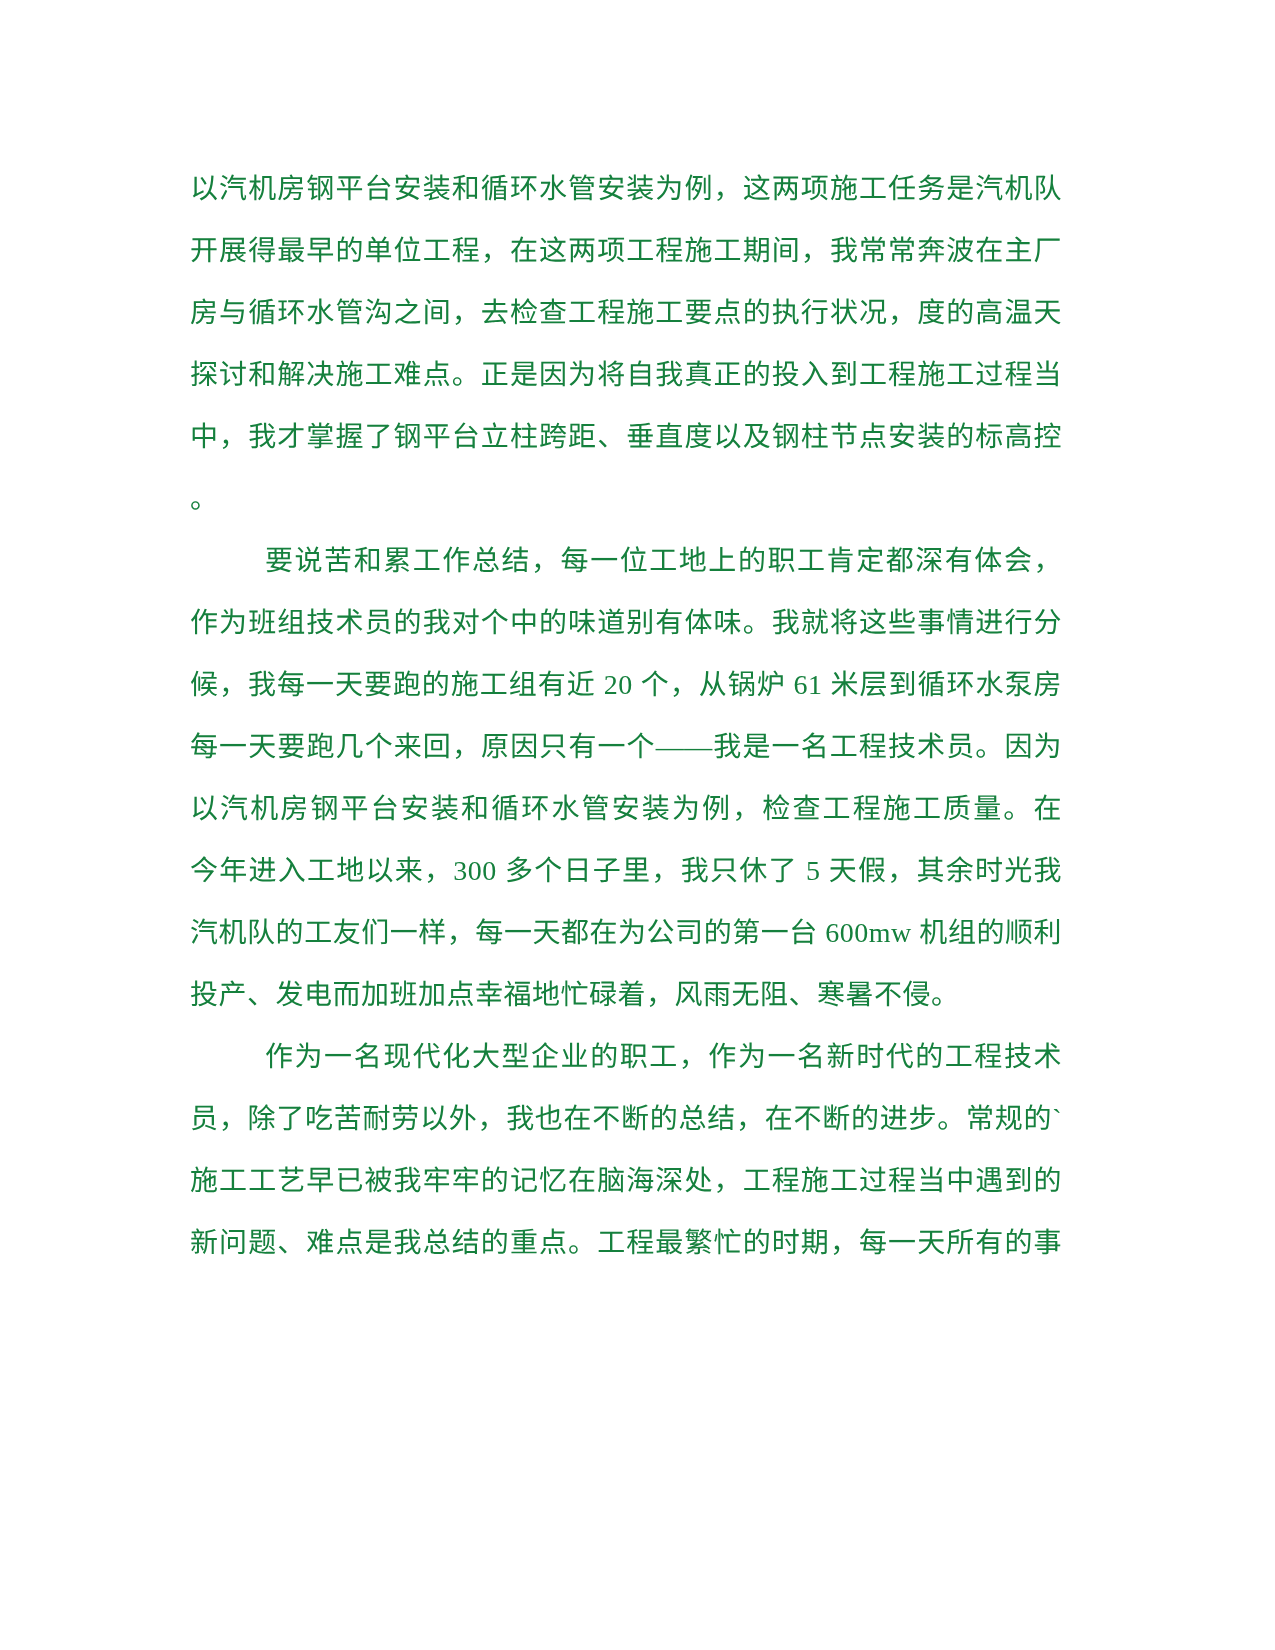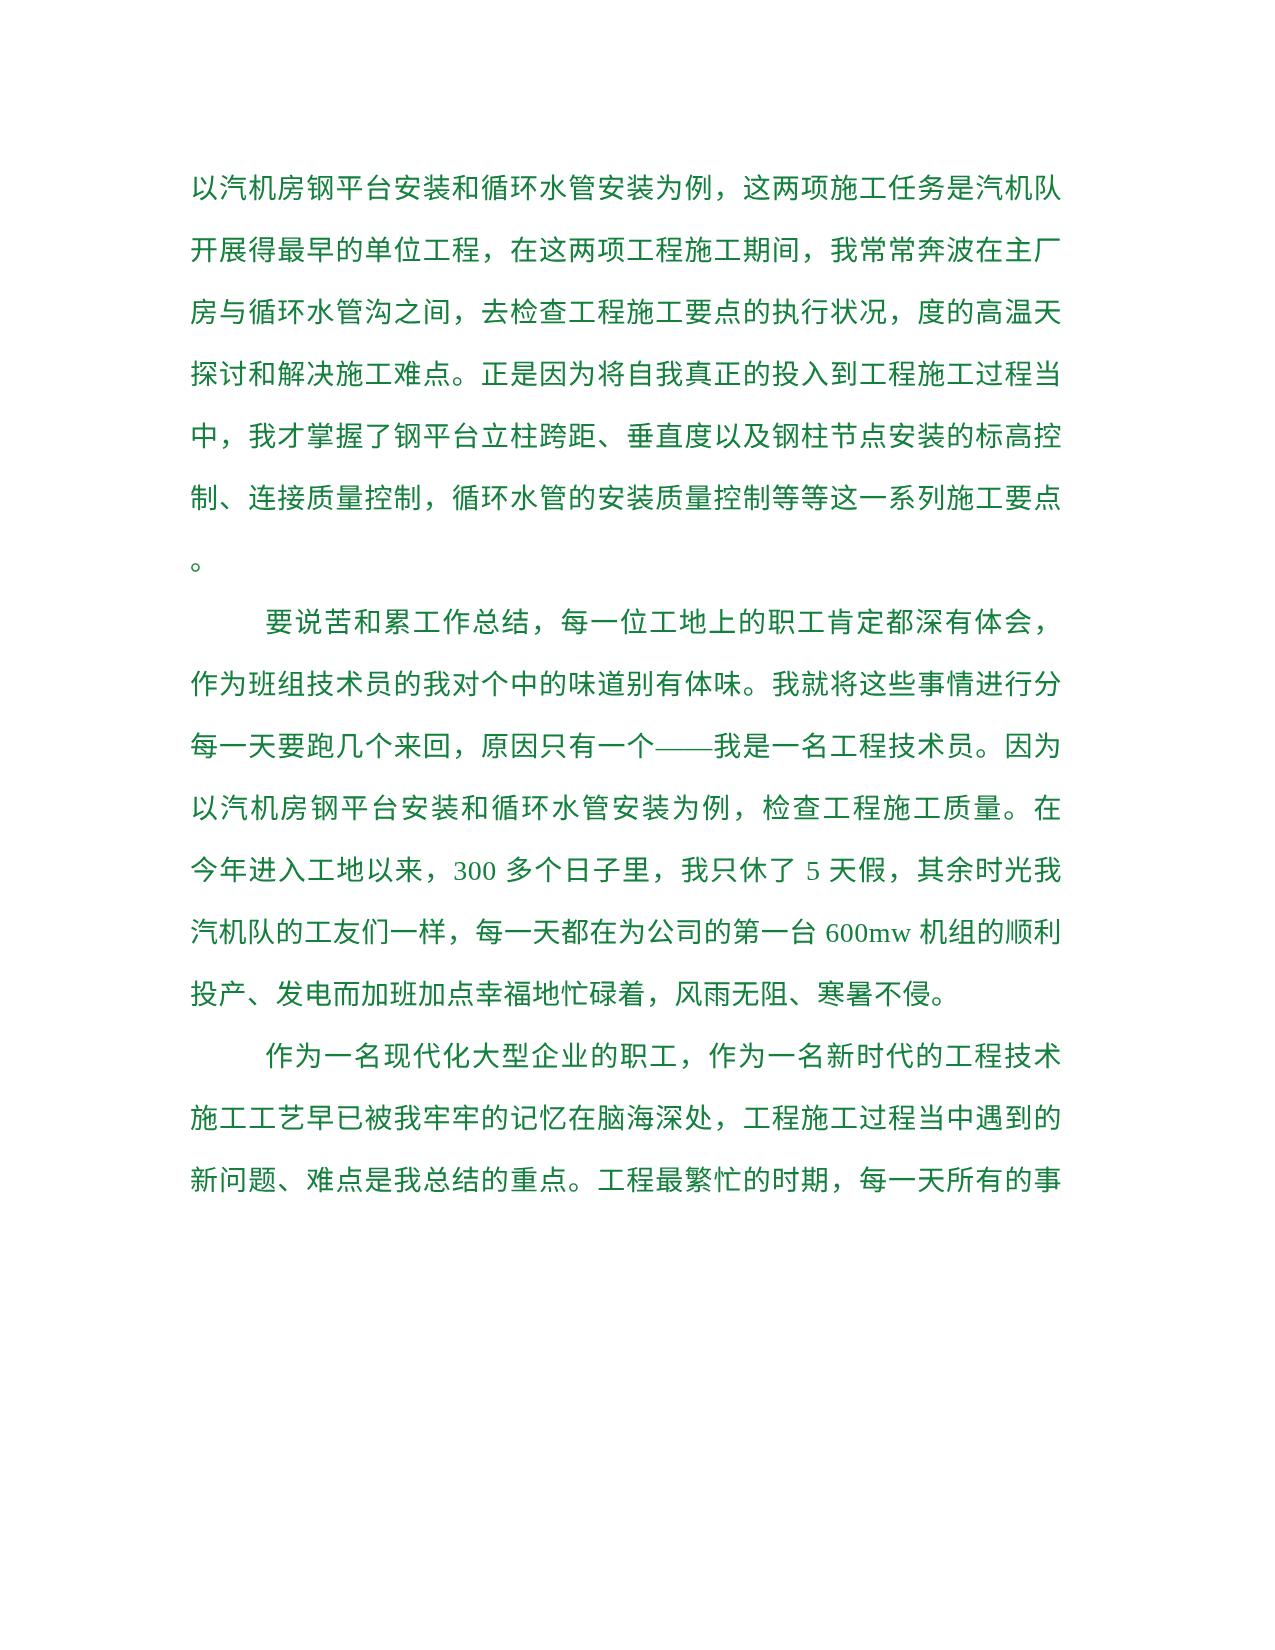--- a/index.html
+++ b/index.html
@@ -52,31 +52,32 @@
 <body>
 
 <div class="page">
   <div class="content" style="color: #15803d;">
       <p class="para">
         <span class="line">以汽机房钢平台安装和循环水管安装为例，这两项施工任务是汽机队</span>
         <span class="line">开展得最早的单位工程，在这两项工程施工期间，我常常奔波在主厂</span>
         <span class="line">房与循环水管沟之间，去检查工程施工要点的执行状况，度的高温天气</span>
         <span class="line">探讨和解决施工难点。正是因为将自我真正的投入到工程施工过程当</span>
         <span class="line">中，我才掌握了钢平台立柱跨距、垂直度以及钢柱节点安装的标高控</span>
-        <span class="line">制、连接质量控制，循环水管的安装质量控制等等这一系列施工要点</span>
         <span class="line end">。</span>
       </p>
       <p class="para">
         <span class="line indent">要说苦和累工作总结，每一位工地上的职工肯定都深有体会，而</span>
         <span class="line">作为班组技术员的我对个中的味道别有体味。我就将这些事情进行分类</span>
+        <span class="line">候，我每一天要跑的施工组有近 20 个，从锅炉 61 米层到循环水泵房</span>
         <span class="line">每一天要跑几个来回，原因只有一个——我是一名工程技术员。因为</span>
         <span class="line">以汽机房钢平台安装和循环水管安装为例，检查工程施工质量。在</span>
         <span class="line">今年进入工地以来，300 多个日子里，我只休了 5 天假，其余时光我和</span>
         <span class="line">汽机队的工友们一样，每一天都在为公司的第一台 600mw 机组的顺利</span>
         <span class="line end">投产、发电而加班加点幸福地忙碌着，风雨无阻、寒暑不侵。</span>
       </p>
       <p class="para">
         <span class="line indent">作为一名现代化大型企业的职工，作为一名新时代的工程技术人</span>
+        <span class="line">员，除了吃苦耐劳以外，我也在不断的总结，在不断的进步。常规的`</span>
         <span class="line">施工工艺早已被我牢牢的记忆在脑海深处，工程施工过程当中遇到的</span>
         <span class="line">新问题、难点是我总结的重点。工程最繁忙的时期，每一天所有的事</span>
       </p>
     </div>
 </div>
 
 </body></html>

